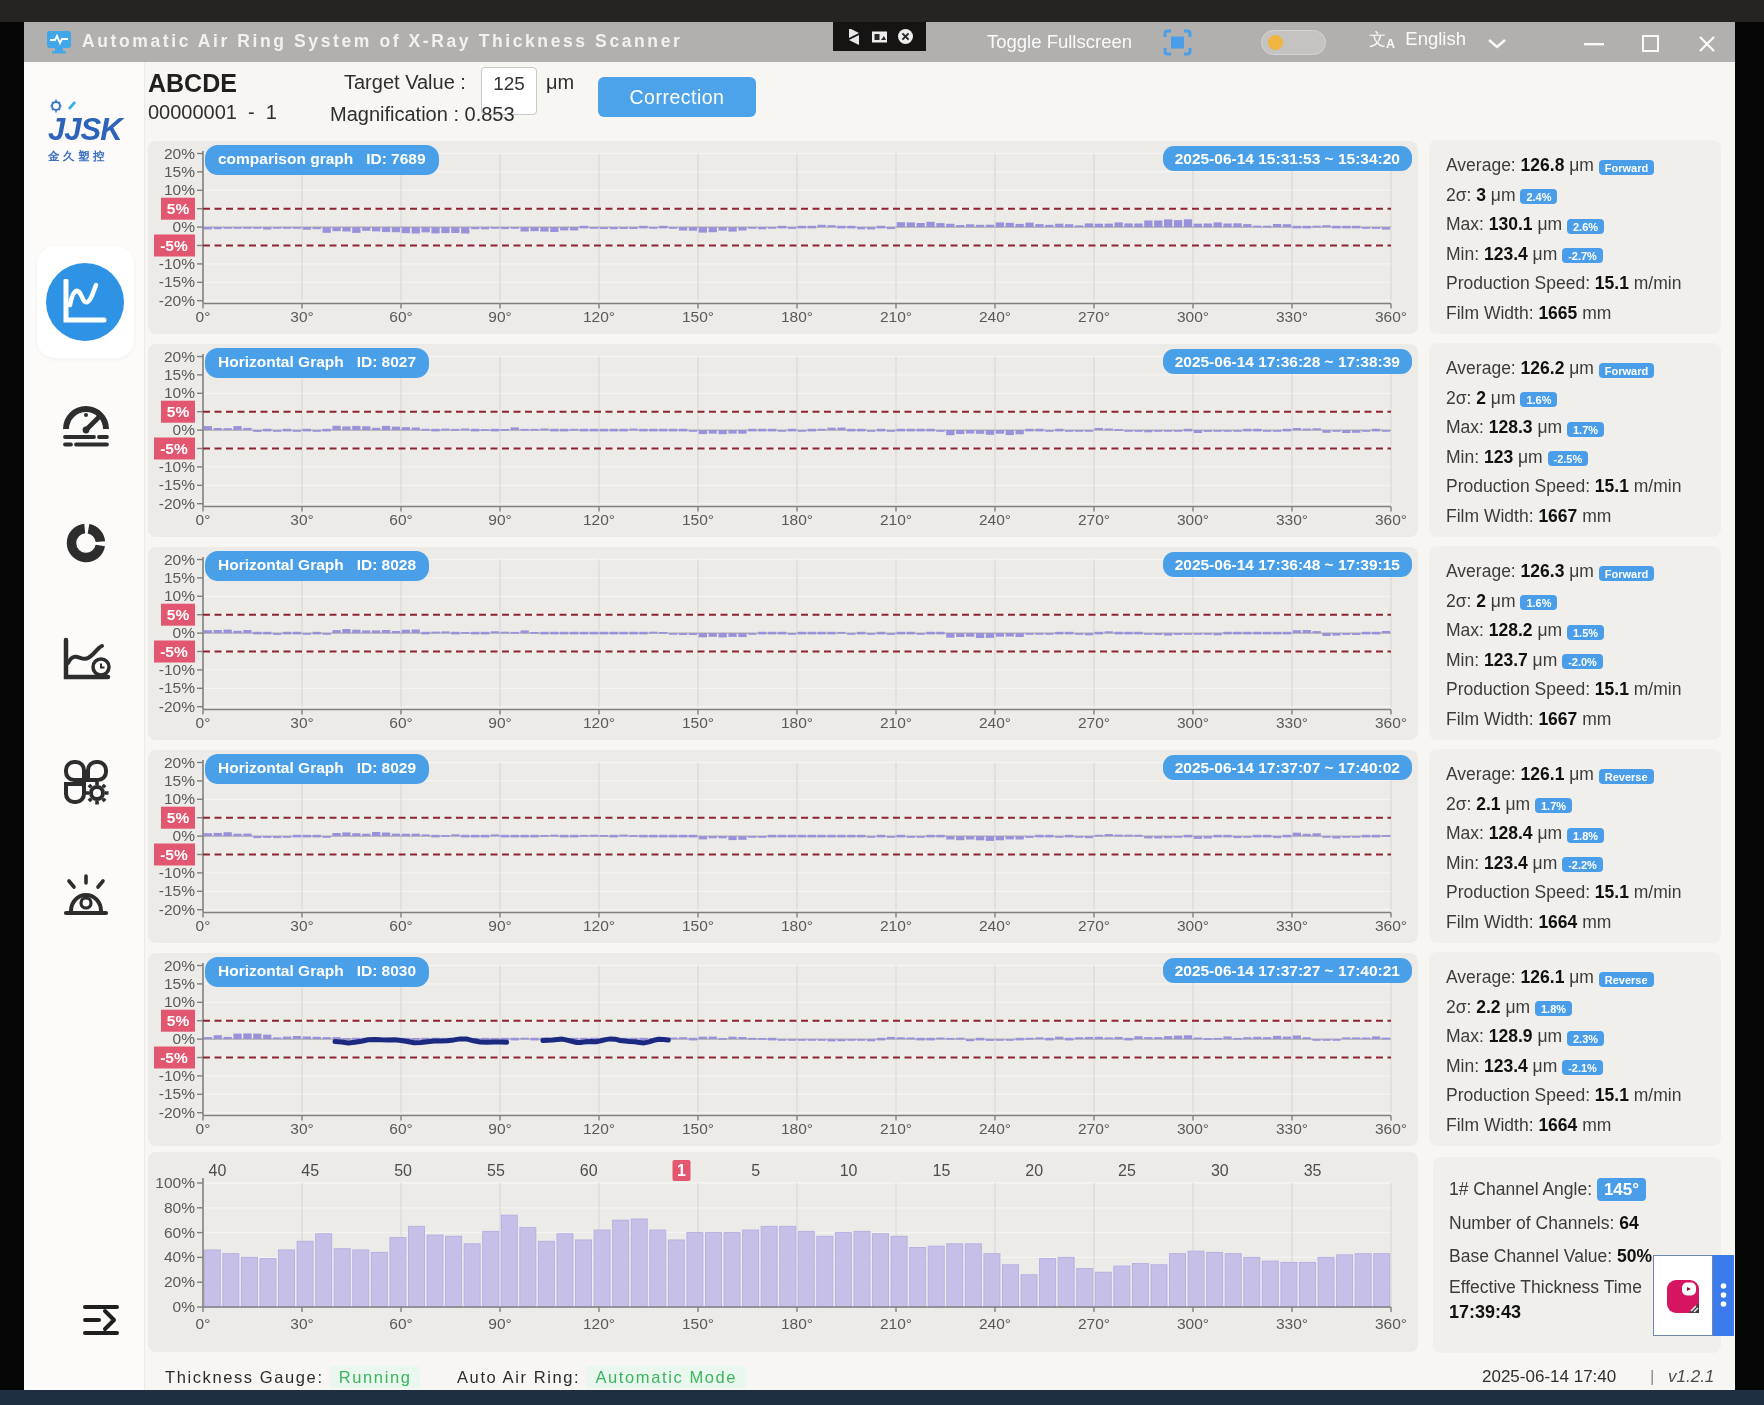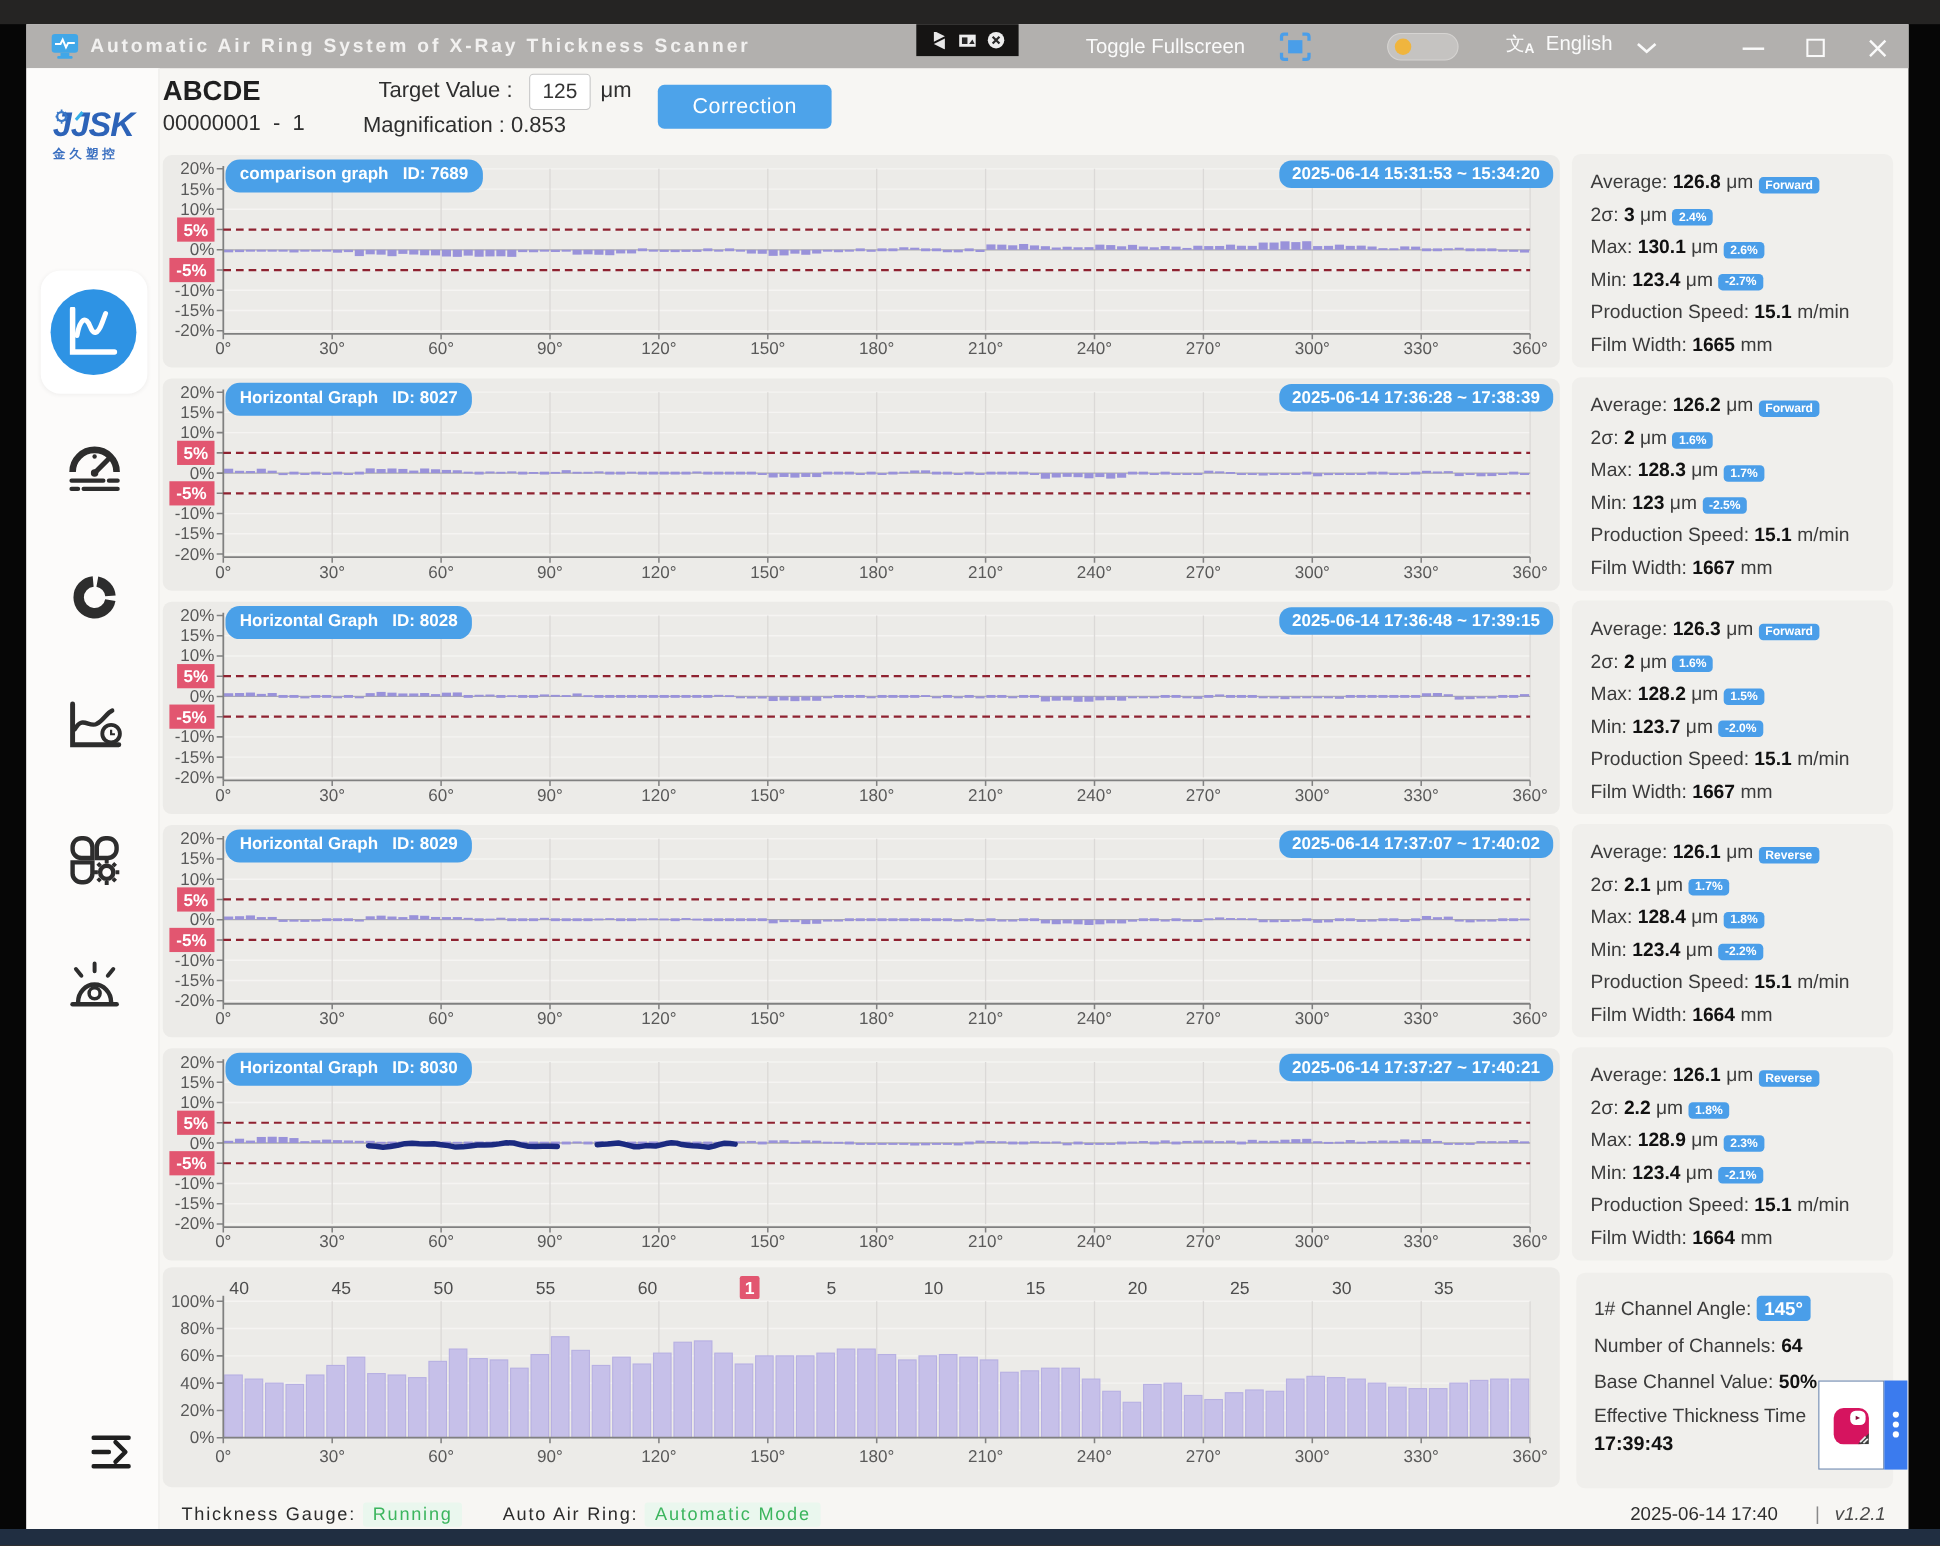--- a/index.html
+++ b/index.html
@@ -14,29 +14,29 @@
   letter-spacing:2.6px; color:#f2f1f0; }
 .capbox { position:absolute; left:833px; top:22px; width:93px; height:29px; background:#151413;
   display:flex; align-items:center; justify-content:center; gap:9px; }
 .tb-fs { position:absolute; left:987px; top:31px; font-size:18.5px; color:#fafafa; }
 .pill { position:absolute; left:1261px; top:30px; width:65px; height:25px; border-radius:13px;
   background:#c5c3c1; border:1px solid #d6d4d2; }
 .pill .knob { position:absolute; left:6px; top:4px; width:15px; height:15px; border-radius:50%; background:#f0b53e; }
 .tb-lang { position:absolute; left:1369px; top:28px; color:#fafafa; font-size:18.5px; }
 .sidebar { position:absolute; left:24px; top:62px; width:121px; height:1328px;
   background:#fcfbfa; border-right:1px solid #eceae8; }
-.logo { position:absolute; left:48px; top:96px; width:80px; color:#2d63b8; }
+.logo { position:absolute; left:48px; top:112px; width:80px; color:#2d63b8; }
 .logo .t1 { font-size:31px; font-weight:bold; font-style:italic; letter-spacing:-1px; color:#2d63b8; }
 .logo .t2 { font-size:11.5px; letter-spacing:3.5px; color:#3a6fc0; margin-top:1px; font-weight:bold; }
 .selbg { position:absolute; left:37px; top:246px; width:97px; height:112px; background:#ffffff; border-radius:18px; box-shadow:0 1px 4px rgba(0,0,0,0.05); }
 .navblue { position:absolute; left:46px; top:263px; width:78px; height:78px; border-radius:50%; background:#2e93e4; }
 .hd1 { position:absolute; left:148px; top:69px; font-size:25px; font-weight:bold; color:#1f1f1f; }
 .hd2 { position:absolute; left:148px; top:101px; font-size:20px; color:#2e2e2e; }
 .hd3 { position:absolute; left:344px; top:71px; font-size:20px; color:#2e2e2e; }
-.hdinput { position:absolute; left:481px; top:67px; width:56px; height:33px; background:#fff;
+.hdinput { position:absolute; left:481px; top:67px; width:56px; height:48px; background:#fff;
   border:1px solid #c8c8c8; border-radius:4px; font-size:19px; color:#333; text-align:center; line-height:32px; }
 .hdum { position:absolute; left:546px; top:71px; font-size:20px; color:#2e2e2e; }
 .hd4 { position:absolute; left:330px; top:103px; font-size:20px; color:#2e2e2e; }
 .corr { position:absolute; left:598px; top:77px; width:158px; height:40px; background:#4da3ea;
   border-radius:6px; color:#fff; font-size:19.5px; text-align:center; line-height:40px; letter-spacing:0.5px; }
 .crow { position:absolute; left:148px; width:1270px; height:193px; background:#ecebe8; border-radius:8px; }
 .glabel { position:absolute; left:57px; top:4px; height:30px; line-height:27px; padding:0 13px;
   background:#4aa0e8; border-radius:13px; color:#fff; font-size:15.5px; font-weight:bold; }
 .gdate { position:absolute; right:6px; top:5px; height:25px; line-height:25px; padding:0 12px;
   background:#4aa0e8; border-radius:11px; color:#fff; font-size:15.5px; font-weight:bold; }

